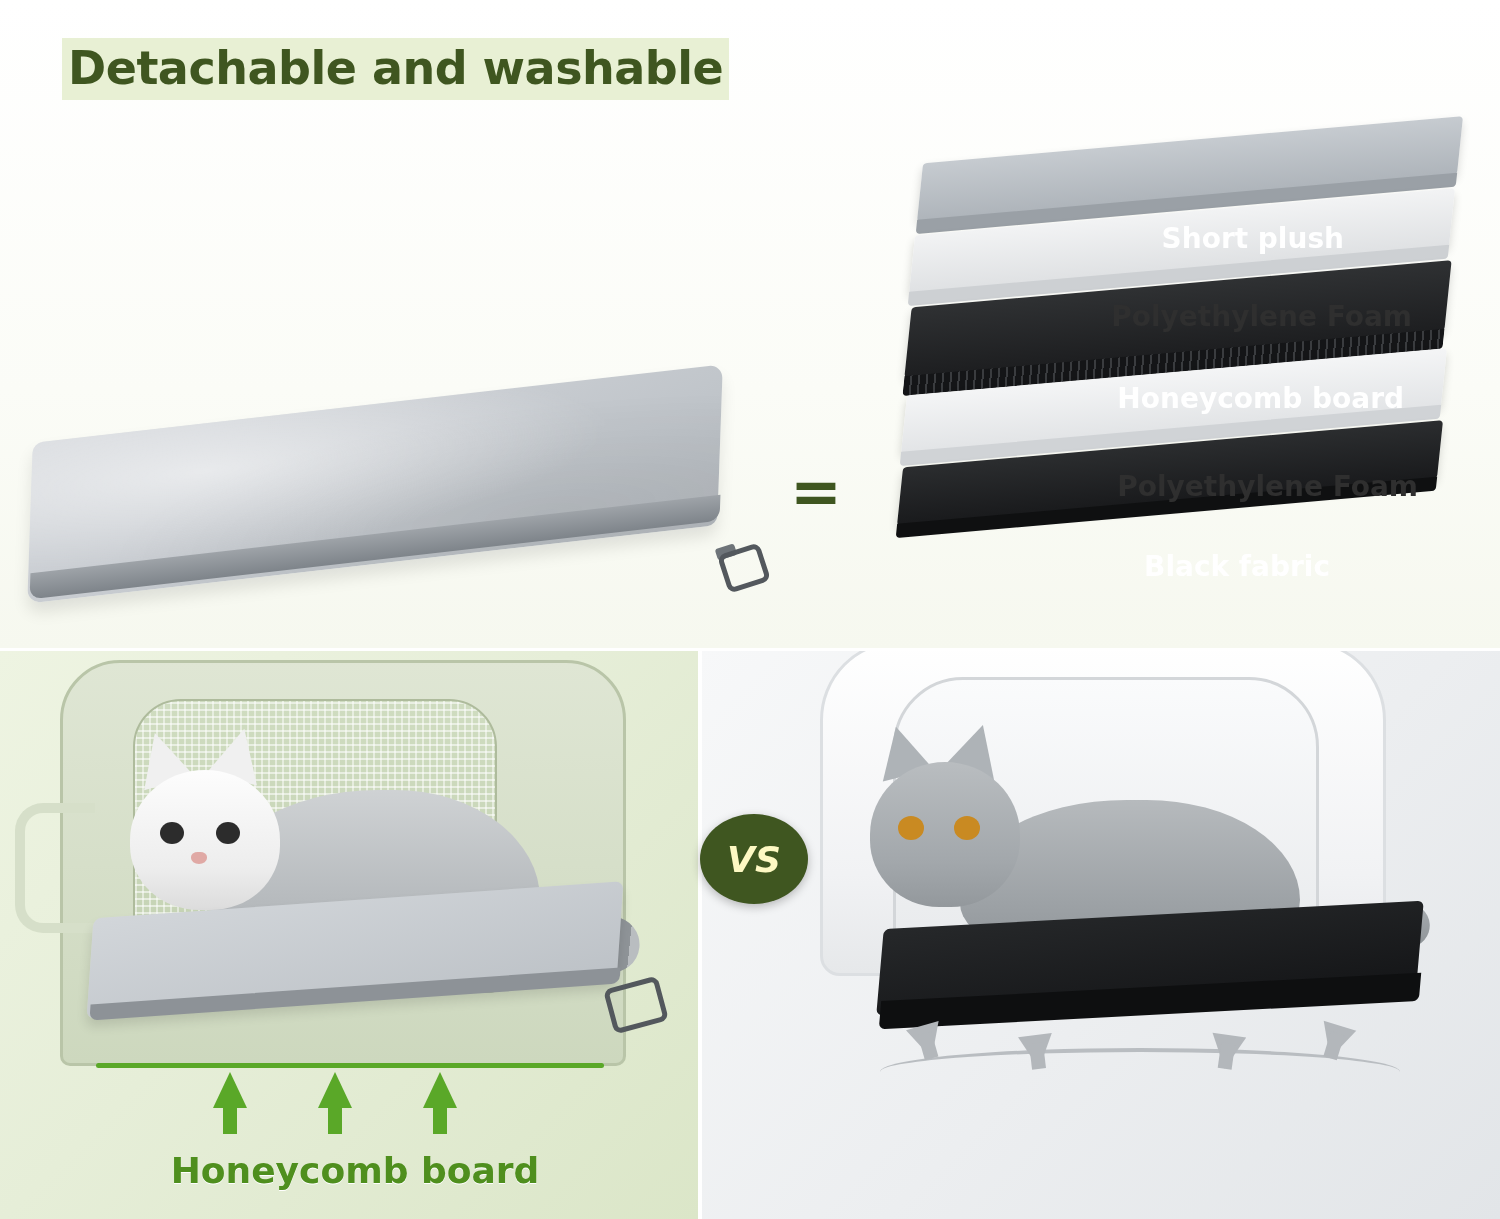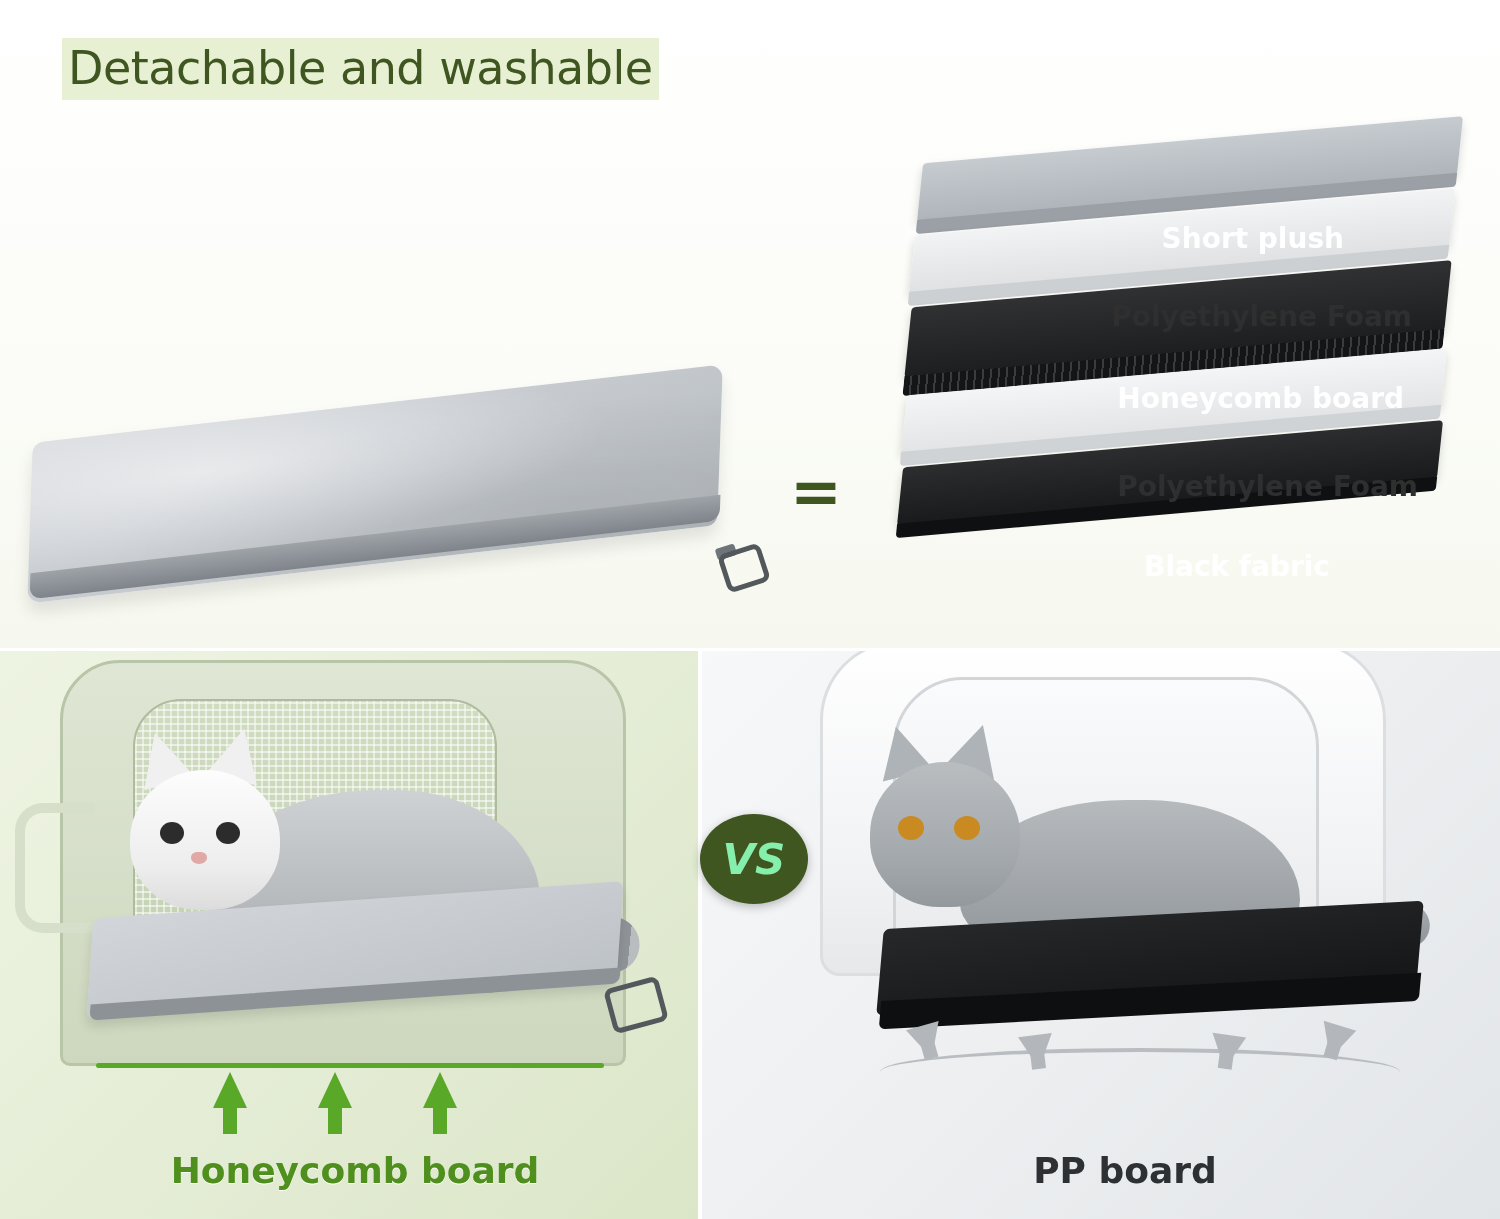--- a/index.html
+++ b/index.html
@@ -15,21 +15,21 @@
   
   .top{
     position:absolute;left:0;top:0;width:1500px;height:650px;
     background:linear-gradient(180deg,#ffffff 0%,#fbfcf7 60%,#f6f8ef 100%);
   }
   .headline{
     position:absolute;left:62px;top:38px;width:820px;
   }
   .headline .line{
     display:inline-block;
-    font-size:46px;font-weight:normal;color:#3f5620;
+    font-size:46px;font-weight:bold;color:#3f5620;
     background:#e8f0d4;
     line-height:1.22;
     padding:2px 6px 4px 6px;
     margin-bottom:18px;
     letter-spacing:-0.5px;
   }
   .subtext{
     position:absolute;left:62px;top:216px;width:790px;
     font-size:31px;color:#44512c;line-height:1.42;
     font-family:"DejaVu Sans", sans-serif;
@@ -270,21 +270,21 @@
   .capR{
     position:absolute;left:900px;top:1150px;width:450px;text-align:center;
     font-size:36px;font-weight:bold;color:#2e3134;
   }
 
   
   .vs{
     position:absolute;left:700px;top:814px;width:108px;height:90px;
     background:#3f5620;border-radius:50%;
     display:flex;align-items:center;justify-content:center;
-    color:#86efac;font-size:42px;font-weight:bold;font-style:italic;
+    color:#fef9c3;font-size:36px;font-weight:bold;font-style:italic;
     box-shadow:0 3px 10px rgba(0,0,0,0.25);
     z-index:20;
   }
   .divider{position:absolute;left:0;top:648px;width:1500px;height:3px;background:#ffffff;z-index:15;}
   .divider2{position:absolute;left:698px;top:650px;width:4px;height:569px;background:#ffffff;z-index:14;}
 </style>
 </head>
 <body>
 
 <div class="page">
@@ -402,15 +402,14 @@
   <div class="arrD ad3">
       <div class="stem"></div>
     </div>
   <div class="arrD ad4">
       <div class="stem"></div>
     </div>
 
   <div class="vs">VS</div>
 
   <div class="capL">Honeycomb board</div>
-  <div class="capR">PP board</div>
 
 </div>
 
 </body></html>

